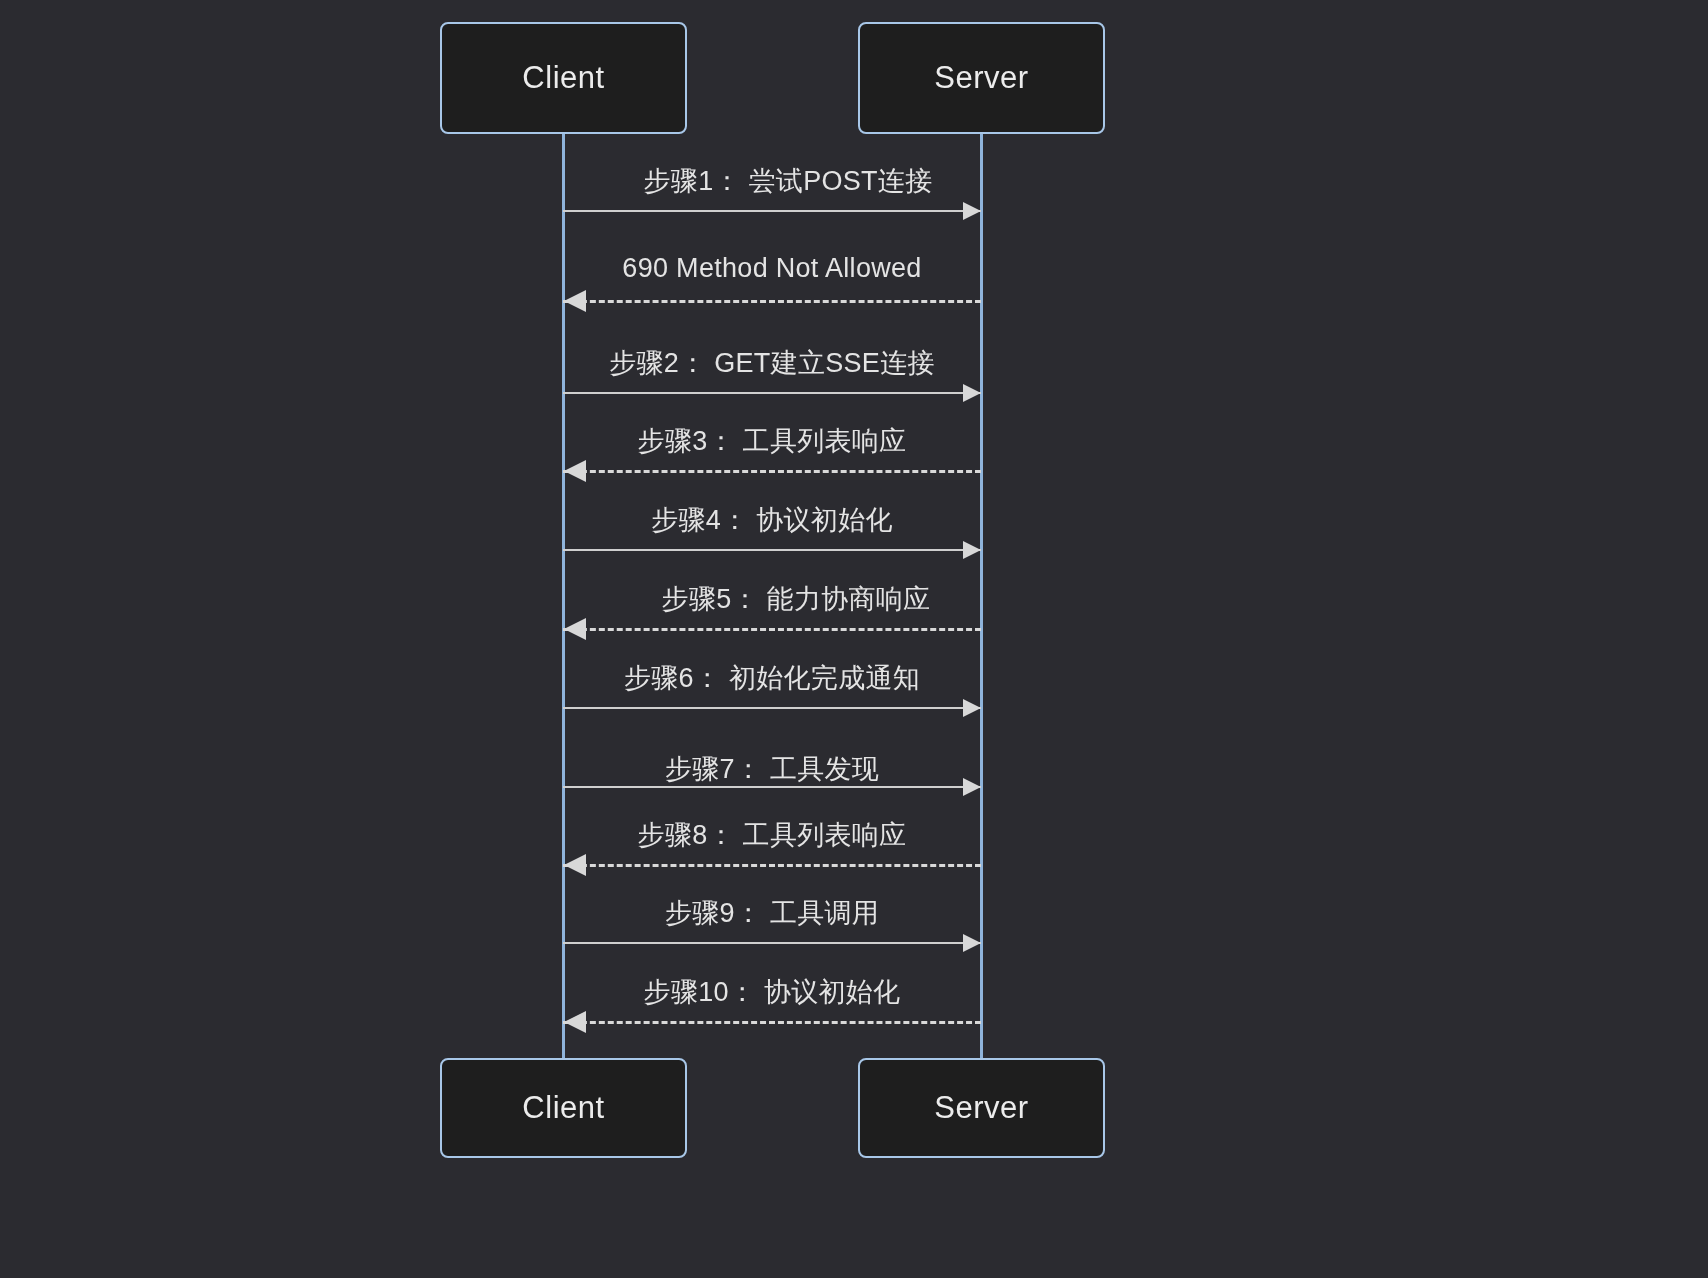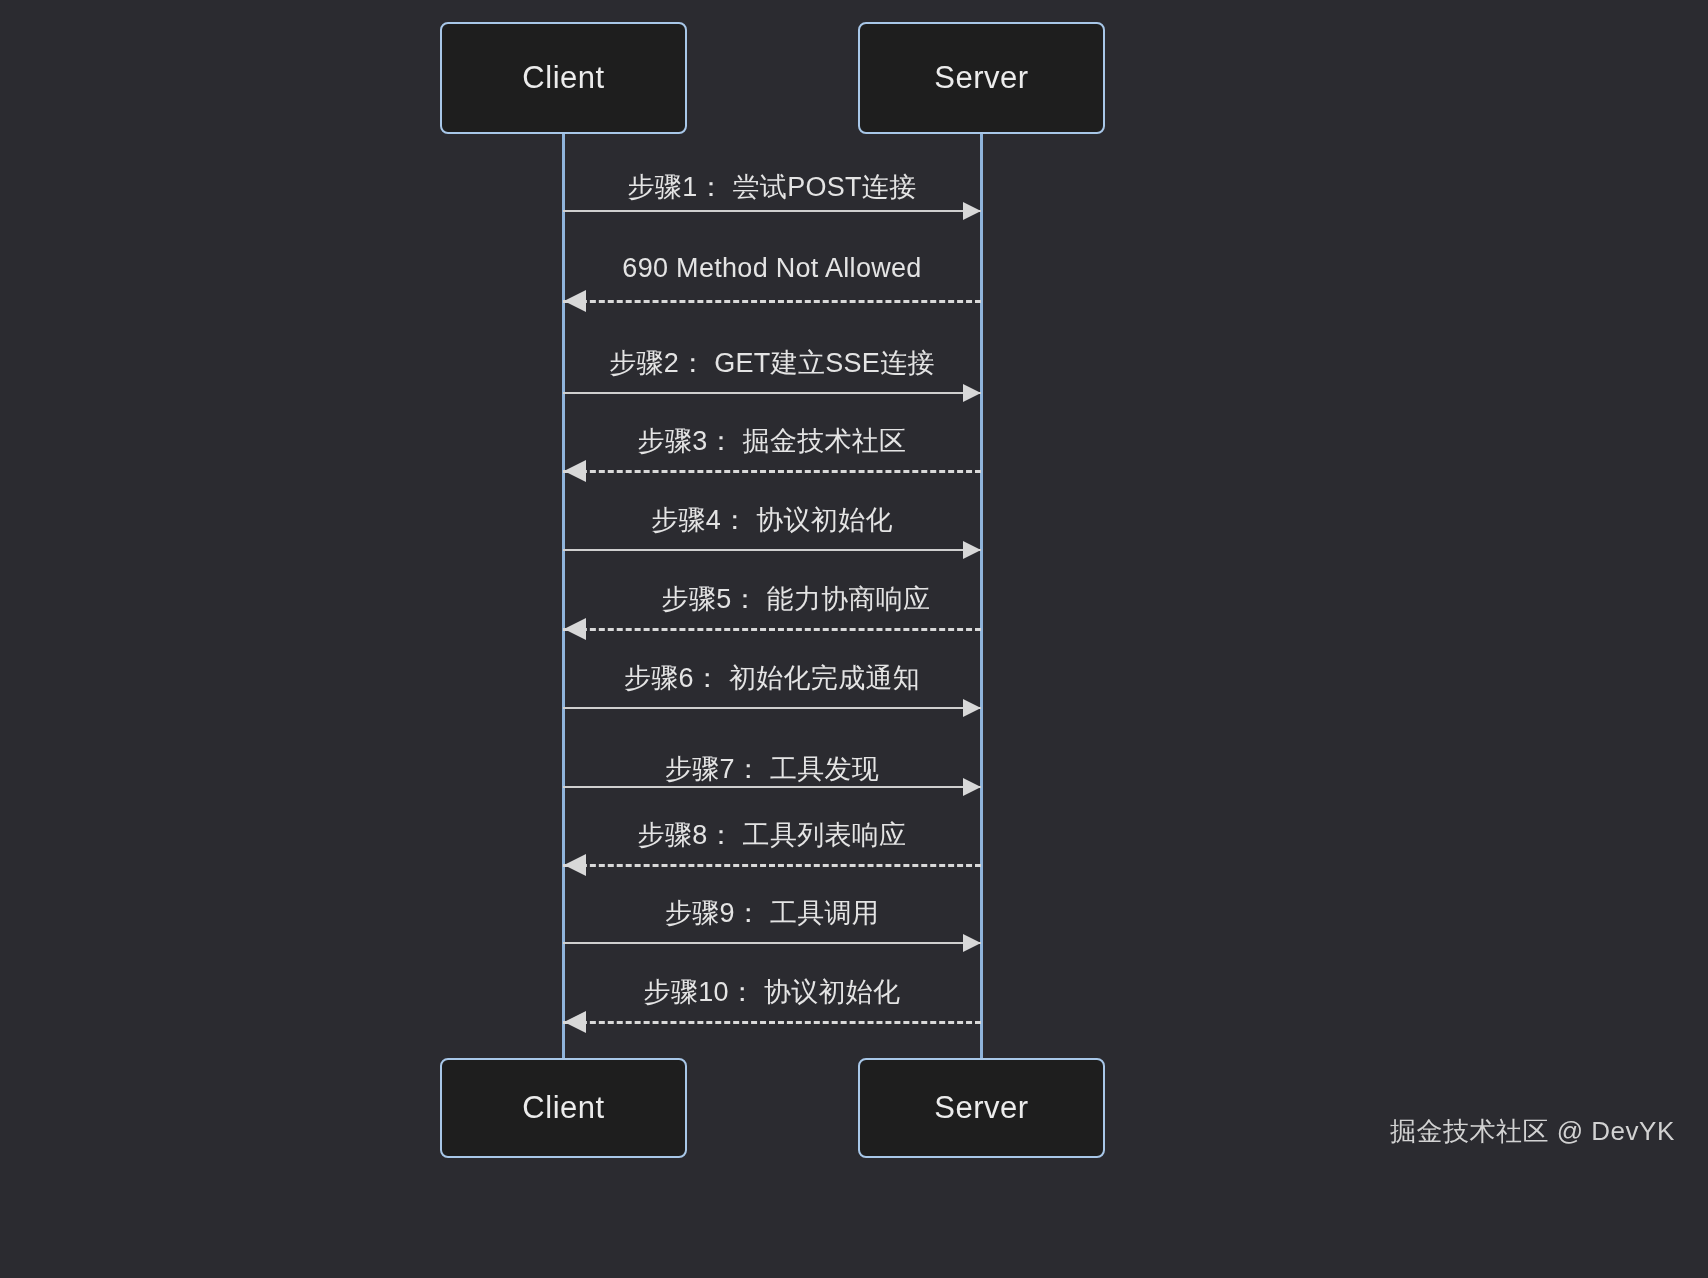--- a/index.html
+++ b/index.html
@@ -82,30 +82,30 @@
   </div>
 
   <div class="participant-box" id="box-server-top" style="left:858px;top:22px;width:247px;height:112px;">
     <span>Server</span>
   </div>
 
   <div class="lifeline" style="left:562px;top:134px;height:924px;"></div>
   <div class="lifeline" style="left:980px;top:134px;height:924px;"></div>
 
   <div id="messages-layer">
-      <div class="msg-label" style="left: 772px; top: 163px; margin-top: 6px;">步骤1： 尝试POST连接</div>
+      <div class="msg-label" style="left: 788px; top: 163px;">步骤1： 尝试POST连接</div>
       <div class="msg-line" style="left: 563px; top: 210px; width: 418px;"></div>
       <div class="arrowhead right" style="left: 963px; top: 202px;"></div>
       <div class="msg-label" style="left: 772px; top: 253px;">690 Method Not Allowed</div>
       <div class="msg-line dashed" style="left: 563px; top: 300px; width: 418px;"></div>
       <div class="arrowhead left" style="left: 564px; top: 290px;"></div>
       <div class="msg-label" style="left: 772px; top: 345px;">步骤2： GET建立SSE连接</div>
       <div class="msg-line" style="left: 563px; top: 392px; width: 418px;"></div>
       <div class="arrowhead right" style="left: 963px; top: 384px;"></div>
-      <div class="msg-label" style="left: 772px; top: 423px;">步骤3： 掘金技术社区</div>
+      <div class="msg-label" style="left: 772px; top: 423px;">步骤3： 工具列表响应</div>
       <div class="msg-line dashed" style="left: 563px; top: 470px; width: 418px;"></div>
       <div class="arrowhead left" style="left: 564px; top: 460px;"></div>
       <div class="msg-label" style="left: 772px; top: 502px;">步骤4： 协议初始化</div>
       <div class="msg-line" style="left: 563px; top: 549px; width: 418px;"></div>
       <div class="arrowhead right" style="left: 963px; top: 541px;"></div>
       <div class="msg-label" style="left: 796px; top: 581px;">步骤5： 能力协商响应</div>
       <div class="msg-line dashed" style="left: 563px; top: 628px; width: 418px;"></div>
       <div class="arrowhead left" style="left: 564px; top: 618px;"></div>
       <div class="msg-label" style="left: 772px; top: 660px;">步骤6： 初始化完成通知</div>
       <div class="msg-line" style="left: 563px; top: 707px; width: 418px;"></div>
@@ -125,15 +125,14 @@
     </div>
 
   <div class="participant-box" id="box-client-bottom" style="left:440px;top:1058px;width:247px;height:100px;">
     <span>Client</span>
   </div>
 
   <div class="participant-box" id="box-server-bottom" style="left:858px;top:1058px;width:247px;height:100px;">
     <span>Server</span>
   </div>
 
-  <div class="watermark" style="left:1390px;top:1114px;">掘金技术社区 @ DevYK</div>
 
 </div>
 
 </body></html>

